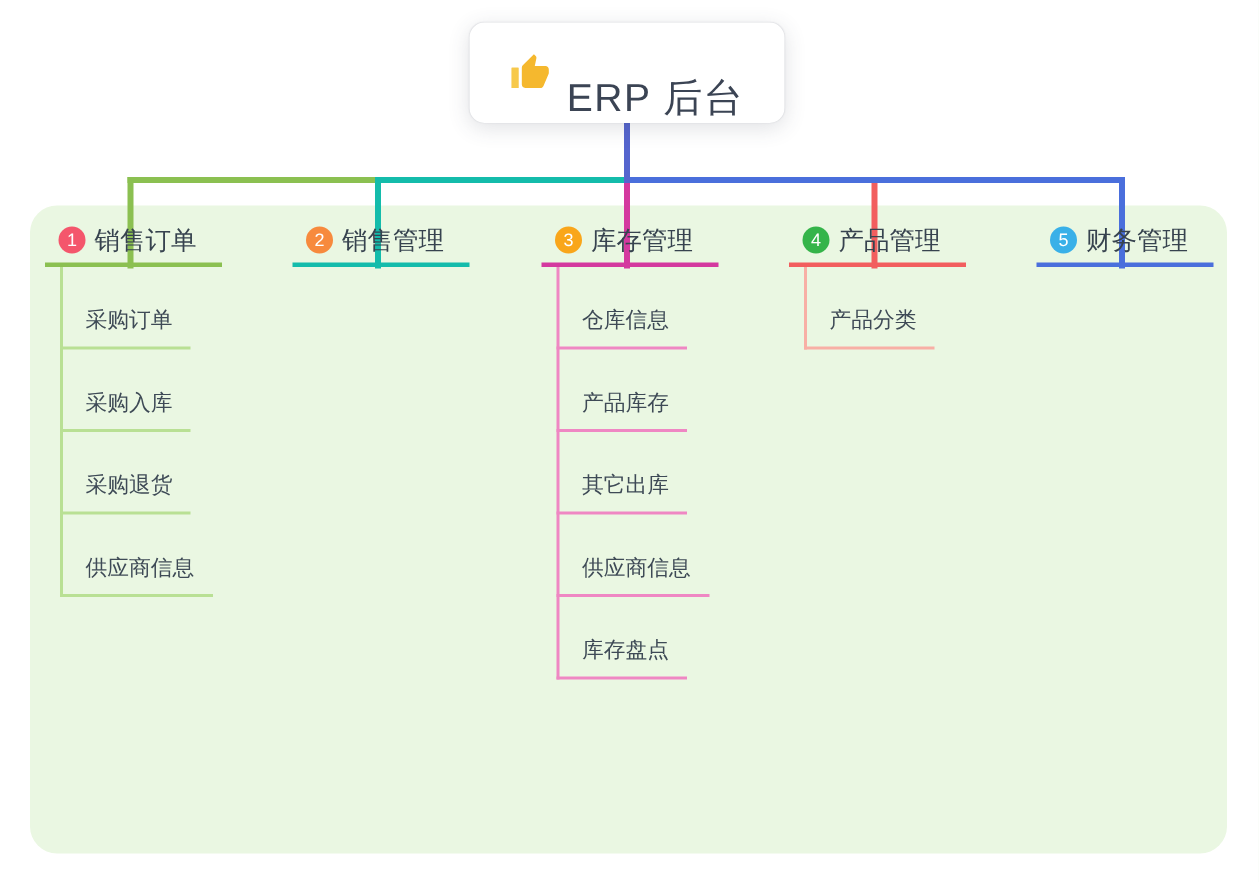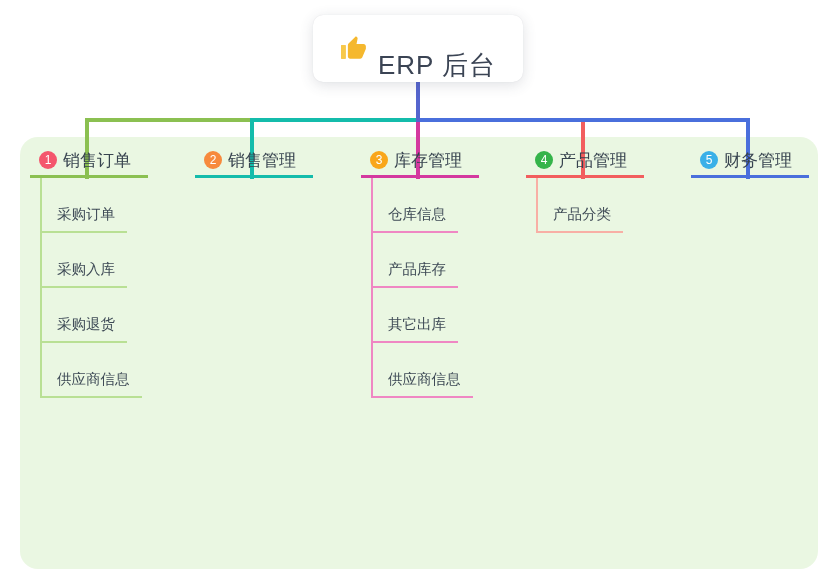--- a/index.html
+++ b/index.html
@@ -113,20 +113,23 @@
         </div>
       <div class="sub-item">
           <span class="sub-label">产品库存</span>
         </div>
       <div class="sub-item">
           <span class="sub-label">其它出库</span>
         </div>
       <div class="sub-item">
           <span class="sub-label">供应商信息</span>
         </div>
+      <div class="sub-item">
+          <span class="sub-label">库存盘点</span>
+        </div>
     </div>
   </div>
 
   <div class="branch" style="left: 526px; --main: #f25e5e; --light: #f8afa5; --badge: #35b44a;">
     <div class="branch-header">
       <span class="badge">4</span>
       <span class="branch-title">产品管理</span>
     </div>
     <div class="subtree">
       <div class="sub-item">

